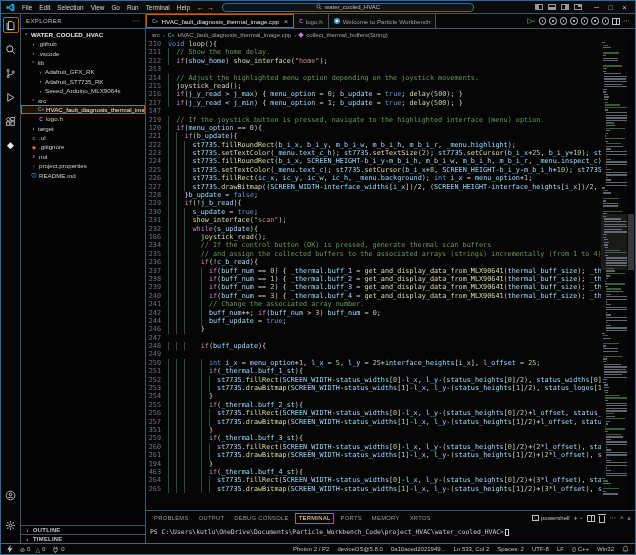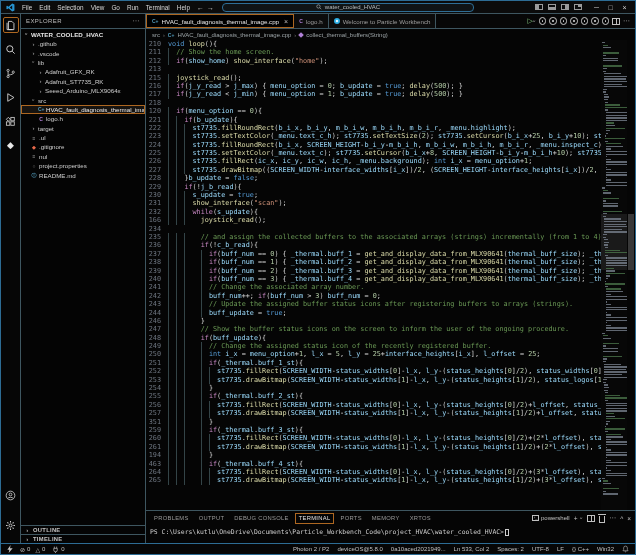--- a/index.html
+++ b/index.html
@@ -360,56 +360,57 @@
         <span class="bc-sep">›</span>
         <span class="tabicon-cpp">C+</span>
         <span>HVAC_fault_diagnosis_thermal_image.cpp</span>
         <span class="bc-sep">›</span>
         <span class="sym-method"></span>
         <span>collect_thermal_buffers(String)</span>
       </div>
       <div class="editor-body">
         <div class="code" id="code">
             <div class="cl"><span class="ln">210</span><span class="ct"><span class="ty">void</span><span class="pu"> </span><span class="fn">loop</span><span class="pu">(</span><span class="pu">)</span><span class="pu">{</span></span></div>
-            <div class="cl"><span class="ln">211</span><span class="ct"><span class="ind" style="width:8.2px"></span><span class="cm">// Show the home screen.</span></span></div>
+            <div class="cl"><span class="ln">211</span><span class="ct"><span class="ind" style="width:8.2px"></span><span class="cm">// Show the home delay.</span></span></div>
             <div class="cl"><span class="ln">212</span><span class="ct"><span class="ind" style="width:8.2px"></span><span class="kw">if</span><span class="pu">(</span><span class="id">show_home</span><span class="pu">)</span><span class="pu"> </span><span class="fn">show_interface</span><span class="pu">(</span><span class="st">"home"</span><span class="pu">)</span><span class="pu">;</span></span></div>
             <div class="cl"><span class="ln">213</span><span class="ct"></span></div>
+            <div class="cl"><span class="ln">214</span><span class="ct"><span class="ind" style="width:8.2px"></span><span class="cm">// Adjust the highlighted menu option depending on the joystick movements.</span></span></div>
             <div class="cl"><span class="ln">215</span><span class="ct"><span class="ind" style="width:8.2px"></span><span class="fn">joystick_read</span><span class="pu">(</span><span class="pu">)</span><span class="pu">;</span></span></div>
             <div class="cl"><span class="ln">216</span><span class="ct"><span class="ind" style="width:8.2px"></span><span class="kw">if</span><span class="pu">(</span><span class="id">j_y_read</span><span class="pu"> </span><span class="pu">&gt;</span><span class="pu"> </span><span class="id">j_max</span><span class="pu">)</span><span class="pu"> </span><span class="pu">{</span><span class="pu"> </span><span class="id">menu_option</span><span class="pu"> </span><span class="pu">=</span><span class="pu"> </span><span class="nu">0</span><span class="pu">;</span><span class="pu"> </span><span class="id">b_update</span><span class="pu"> </span><span class="pu">=</span><span class="pu"> </span><span class="ty">true</span><span class="pu">;</span><span class="pu"> </span><span class="fn">delay</span><span class="pu">(</span><span class="nu">500</span><span class="pu">)</span><span class="pu">;</span><span class="pu"> </span><span class="pu">}</span></span></div>
             <div class="cl"><span class="ln">217</span><span class="ct"><span class="ind" style="width:8.2px"></span><span class="kw">if</span><span class="pu">(</span><span class="id">j_y_read</span><span class="pu"> </span><span class="pu">&lt;</span><span class="pu"> </span><span class="id">j_min</span><span class="pu">)</span><span class="pu"> </span><span class="pu">{</span><span class="pu"> </span><span class="id">menu_option</span><span class="pu"> </span><span class="pu">=</span><span class="pu"> </span><span class="nu">1</span><span class="pu">;</span><span class="pu"> </span><span class="id">b_update</span><span class="pu"> </span><span class="pu">=</span><span class="pu"> </span><span class="ty">true</span><span class="pu">;</span><span class="pu"> </span><span class="fn">delay</span><span class="pu">(</span><span class="nu">500</span><span class="pu">)</span><span class="pu">;</span><span class="pu"> </span><span class="pu">}</span></span></div>
-            <div class="cl"><span class="ln">218</span><span class="ct"></span></div>
+            <div class="cl"><span class="ln">147</span><span class="ct"></span></div>
+            <div class="cl"><span class="ln">219</span><span class="ct"><span class="ind" style="width:8.2px"></span><span class="cm">// If the joystick button is pressed, navigate to the highlighted interface (menu) option.</span></span></div>
             <div class="cl"><span class="ln">120</span><span class="ct"><span class="ind" style="width:8.2px"></span><span class="kw">if</span><span class="pu">(</span><span class="id">menu_option</span><span class="pu"> </span><span class="pu">=</span><span class="pu">=</span><span class="pu"> </span><span class="nu">0</span><span class="pu">)</span><span class="pu">{</span></span></div>
             <div class="cl"><span class="ln">221</span><span class="ct"><span class="ind" style="width:16.4px"></span><span class="kw">if</span><span class="pu">(</span><span class="id">b_update</span><span class="pu">)</span><span class="pu">{</span></span></div>
             <div class="cl"><span class="ln">222</span><span class="ct"><span class="ind" style="width:24.5px"></span><span class="id">st7735</span><span class="pu">.</span><span class="fn">fillRoundRect</span><span class="pu">(</span><span class="id">b_i_x</span><span class="pu">,</span><span class="pu"> </span><span class="id">b_i_y</span><span class="pu">,</span><span class="pu"> </span><span class="id">m_b_i_w</span><span class="pu">,</span><span class="pu"> </span><span class="id">m_b_i_h</span><span class="pu">,</span><span class="pu"> </span><span class="id">m_b_i_r</span><span class="pu">,</span><span class="pu"> </span><span class="id">_menu</span><span class="pu">.</span><span class="id">highlight</span><span class="pu">)</span><span class="pu">;</span></span></div>
             <div class="cl"><span class="ln">223</span><span class="ct"><span class="ind" style="width:24.5px"></span><span class="id">st7735</span><span class="pu">.</span><span class="fn">setTextColor</span><span class="pu">(</span><span class="id">_menu</span><span class="pu">.</span><span class="id">text_c_h</span><span class="pu">)</span><span class="pu">;</span><span class="pu"> </span><span class="id">st7735</span><span class="pu">.</span><span class="fn">setTextSize</span><span class="pu">(</span><span class="nu">2</span><span class="pu">)</span><span class="pu">;</span><span class="pu"> </span><span class="id">st7735</span><span class="pu">.</span><span class="fn">setCursor</span><span class="pu">(</span><span class="id">b_i_x</span><span class="pu">+</span><span class="nu">25</span><span class="pu">,</span><span class="pu"> </span><span class="id">b_i_y</span><span class="pu">+</span><span class="nu">10</span><span class="pu">)</span><span class="pu">;</span><span class="pu"> </span><span class="id">st7735</span></span></div>
             <div class="cl"><span class="ln">224</span><span class="ct"><span class="ind" style="width:24.5px"></span><span class="id">st7735</span><span class="pu">.</span><span class="fn">fillRoundRect</span><span class="pu">(</span><span class="id">b_i_x</span><span class="pu">,</span><span class="pu"> </span><span class="id">SCREEN_HEIGHT</span><span class="pu">-</span><span class="id">b_i_y</span><span class="pu">-</span><span class="id">m_b_i_h</span><span class="pu">,</span><span class="pu"> </span><span class="id">m_b_i_w</span><span class="pu">,</span><span class="pu"> </span><span class="id">m_b_i_h</span><span class="pu">,</span><span class="pu"> </span><span class="id">m_b_i_r</span><span class="pu">,</span><span class="pu"> </span><span class="id">_menu</span><span class="pu">.</span><span class="id">inspect_c</span><span class="pu">)</span></span></div>
             <div class="cl"><span class="ln">225</span><span class="ct"><span class="ind" style="width:24.5px"></span><span class="id">st7735</span><span class="pu">.</span><span class="fn">setTextColor</span><span class="pu">(</span><span class="id">_menu</span><span class="pu">.</span><span class="id">text_c</span><span class="pu">)</span><span class="pu">;</span><span class="pu"> </span><span class="id">st7735</span><span class="pu">.</span><span class="fn">setCursor</span><span class="pu">(</span><span class="id">b_i_x</span><span class="pu">+</span><span class="nu">8</span><span class="pu">,</span><span class="pu"> </span><span class="id">SCREEN_HEIGHT</span><span class="pu">-</span><span class="id">b_i_y</span><span class="pu">-</span><span class="id">m_b_i_h</span><span class="pu">+</span><span class="nu">10</span><span class="pu">)</span><span class="pu">;</span><span class="pu"> </span><span class="id">st7735</span></span></div>
             <div class="cl"><span class="ln">226</span><span class="ct"><span class="ind" style="width:24.5px"></span><span class="id">st7735</span><span class="pu">.</span><span class="fn">fillRect</span><span class="pu">(</span><span class="id">ic_x</span><span class="pu">,</span><span class="pu"> </span><span class="id">ic_y</span><span class="pu">,</span><span class="pu"> </span><span class="id">ic_w</span><span class="pu">,</span><span class="pu"> </span><span class="id">ic_h</span><span class="pu">,</span><span class="pu"> </span><span class="id">_menu</span><span class="pu">.</span><span class="id">background</span><span class="pu">)</span><span class="pu">;</span><span class="pu"> </span><span class="ty">int</span><span class="pu"> </span><span class="id">i_x</span><span class="pu"> </span><span class="pu">=</span><span class="pu"> </span><span class="id">menu_option</span><span class="pu">+</span><span class="nu">1</span><span class="pu">;</span></span></div>
             <div class="cl"><span class="ln">227</span><span class="ct"><span class="ind" style="width:24.5px"></span><span class="id">st7735</span><span class="pu">.</span><span class="fn">drawBitmap</span><span class="pu">(</span><span class="pu">(</span><span class="id">SCREEN_WIDTH</span><span class="pu">-</span><span class="id">interface_widths</span><span class="pu">[</span><span class="id">i_x</span><span class="pu">]</span><span class="pu">)</span><span class="pu">/</span><span class="nu">2</span><span class="pu">,</span><span class="pu"> </span><span class="pu">(</span><span class="id">SCREEN_HEIGHT</span><span class="pu">-</span><span class="id">interface_heights</span><span class="pu">[</span><span class="id">i_x</span><span class="pu">]</span><span class="pu">)</span><span class="pu">/</span><span class="nu">2</span><span class="pu">,</span><span class="pu"> </span></span></div>
             <div class="cl"><span class="ln">228</span><span class="ct"><span class="ind" style="width:16.4px"></span><span class="pu">}</span><span class="id">b_update</span><span class="pu"> </span><span class="pu">=</span><span class="pu"> </span><span class="ty">false</span><span class="pu">;</span></span></div>
             <div class="cl"><span class="ln">229</span><span class="ct"><span class="ind" style="width:16.4px"></span><span class="kw">if</span><span class="pu">(</span><span class="pu">!</span><span class="id">j_b_read</span><span class="pu">)</span><span class="pu">{</span></span></div>
             <div class="cl"><span class="ln">230</span><span class="ct"><span class="ind" style="width:24.5px"></span><span class="id">s_update</span><span class="pu"> </span><span class="pu">=</span><span class="pu"> </span><span class="ty">true</span><span class="pu">;</span></span></div>
             <div class="cl"><span class="ln">231</span><span class="ct"><span class="ind" style="width:24.5px"></span><span class="fn">show_interface</span><span class="pu">(</span><span class="st">"scan"</span><span class="pu">)</span><span class="pu">;</span></span></div>
             <div class="cl"><span class="ln">232</span><span class="ct"><span class="ind" style="width:24.5px"></span><span class="kw">while</span><span class="pu">(</span><span class="id">s_update</span><span class="pu">)</span><span class="pu">{</span></span></div>
             <div class="cl"><span class="ln">166</span><span class="ct"><span class="ind" style="width:32.7px"></span><span class="fn">joystick_read</span><span class="pu">(</span><span class="pu">)</span><span class="pu">;</span></span></div>
-            <div class="cl"><span class="ln">234</span></div>
+            <div class="cl"><span class="ln">234</span><span class="ct"><span class="ind" style="width:32.7px"></span><span class="cm">// If the control button (OK) is pressed, generate thermal scan buffers</span></span></div>
             <div class="cl"><span class="ln">235</span><span class="ct"><span class="ind" style="width:32.7px"></span><span class="cm">// and assign the collected buffers to the associated arrays (strings) incrementally (from 1 to 4).</span></span></div>
             <div class="cl"><span class="ln">236</span><span class="ct"><span class="ind" style="width:32.7px"></span><span class="kw">if</span><span class="pu">(</span><span class="pu">!</span><span class="id">c_b_read</span><span class="pu">)</span><span class="pu">{</span></span></div>
             <div class="cl"><span class="ln">237</span><span class="ct"><span class="ind" style="width:40.9px"></span><span class="kw">if</span><span class="pu">(</span><span class="id">buff_num</span><span class="pu"> </span><span class="pu">=</span><span class="pu">=</span><span class="pu"> </span><span class="nu">0</span><span class="pu">)</span><span class="pu"> </span><span class="pu">{</span><span class="pu"> </span><span class="id">_thermal</span><span class="pu">.</span><span class="id">buff_1</span><span class="pu"> </span><span class="pu">=</span><span class="pu"> </span><span class="fn">get_and_display_data_from_MLX90641</span><span class="pu">(</span><span class="id">thermal_buff_size</span><span class="pu">)</span><span class="pu">;</span><span class="pu"> </span><span class="id">_thermal</span></span></div>
             <div class="cl"><span class="ln">238</span><span class="ct"><span class="ind" style="width:40.9px"></span><span class="kw">if</span><span class="pu">(</span><span class="id">buff_num</span><span class="pu"> </span><span class="pu">=</span><span class="pu">=</span><span class="pu"> </span><span class="nu">1</span><span class="pu">)</span><span class="pu"> </span><span class="pu">{</span><span class="pu"> </span><span class="id">_thermal</span><span class="pu">.</span><span class="id">buff_2</span><span class="pu"> </span><span class="pu">=</span><span class="pu"> </span><span class="fn">get_and_display_data_from_MLX90641</span><span class="pu">(</span><span class="id">thermal_buff_size</span><span class="pu">)</span><span class="pu">;</span><span class="pu"> </span><span class="id">_thermal</span></span></div>
             <div class="cl"><span class="ln">239</span><span class="ct"><span class="ind" style="width:40.9px"></span><span class="kw">if</span><span class="pu">(</span><span class="id">buff_num</span><span class="pu"> </span><span class="pu">=</span><span class="pu">=</span><span class="pu"> </span><span class="nu">2</span><span class="pu">)</span><span class="pu"> </span><span class="pu">{</span><span class="pu"> </span><span class="id">_thermal</span><span class="pu">.</span><span class="id">buff_3</span><span class="pu"> </span><span class="pu">=</span><span class="pu"> </span><span class="fn">get_and_display_data_from_MLX90641</span><span class="pu">(</span><span class="id">thermal_buff_size</span><span class="pu">)</span><span class="pu">;</span><span class="pu"> </span><span class="id">_thermal</span></span></div>
             <div class="cl"><span class="ln">240</span><span class="ct"><span class="ind" style="width:40.9px"></span><span class="kw">if</span><span class="pu">(</span><span class="id">buff_num</span><span class="pu"> </span><span class="pu">=</span><span class="pu">=</span><span class="pu"> </span><span class="nu">3</span><span class="pu">)</span><span class="pu"> </span><span class="pu">{</span><span class="pu"> </span><span class="id">_thermal</span><span class="pu">.</span><span class="id">buff_4</span><span class="pu"> </span><span class="pu">=</span><span class="pu"> </span><span class="fn">get_and_display_data_from_MLX90641</span><span class="pu">(</span><span class="id">thermal_buff_size</span><span class="pu">)</span><span class="pu">;</span><span class="pu"> </span><span class="id">_thermal</span></span></div>
             <div class="cl"><span class="ln">241</span><span class="ct"><span class="ind" style="width:40.9px"></span><span class="cm">// Change the associated array number.</span></span></div>
             <div class="cl"><span class="ln">242</span><span class="ct"><span class="ind" style="width:40.9px"></span><span class="id">buff_num</span><span class="pu">+</span><span class="pu">+</span><span class="pu">;</span><span class="pu"> </span><span class="kw">if</span><span class="pu">(</span><span class="id">buff_num</span><span class="pu"> </span><span class="pu">&gt;</span><span class="pu"> </span><span class="nu">3</span><span class="pu">)</span><span class="pu"> </span><span class="id">buff_num</span><span class="pu"> </span><span class="pu">=</span><span class="pu"> </span><span class="nu">0</span><span class="pu">;</span></span></div>
-            <div class="cl"><span class="ln">243</span><span class="ct"><span class="ind" style="width:40.9px"></span><span class="cm">// Update the assigned buffer status icons after registering buffers to arrays (strings).</span></span></div>
             <div class="cl"><span class="ln">244</span><span class="ct"><span class="ind" style="width:40.9px"></span><span class="id">buff_update</span><span class="pu"> </span><span class="pu">=</span><span class="pu"> </span><span class="ty">true</span><span class="pu">;</span></span></div>
             <div class="cl"><span class="ln">246</span><span class="ct"><span class="ind" style="width:32.7px"></span><span class="pu">}</span></span></div>
-            <div class="cl"><span class="ln">247</span><span class="ct"><span class="ind" style="width:32.7px"></span><span class="cm">// Show the buffer status icons on the screen to inform the user of the ongoing procedure.</span></span></div>
+            <div class="cl"><span class="ln">247</span></div>
             <div class="cl"><span class="ln">248</span><span class="ct"><span class="ind" style="width:32.7px"></span><span class="kw">if</span><span class="pu">(</span><span class="id">buff_update</span><span class="pu">)</span><span class="pu">{</span></span></div>
-            <div class="cl"><span class="ln">249</span><span class="ct"><span class="ind" style="width:40.9px"></span><span class="cm">// Change the assigned status icon of the recently registered buffer.</span></span></div>
+            <div class="cl"><span class="ln">249</span></div>
             <div class="cl"><span class="ln">250</span><span class="ct"><span class="ind" style="width:40.9px"></span><span class="ty">int</span><span class="pu"> </span><span class="id">i_x</span><span class="pu"> </span><span class="pu">=</span><span class="pu"> </span><span class="id">menu_option</span><span class="pu">+</span><span class="nu">1</span><span class="pu">,</span><span class="pu"> </span><span class="id">l_x</span><span class="pu"> </span><span class="pu">=</span><span class="pu"> </span><span class="nu">5</span><span class="pu">,</span><span class="pu"> </span><span class="id">l_y</span><span class="pu"> </span><span class="pu">=</span><span class="pu"> </span><span class="nu">25</span><span class="pu">+</span><span class="id">interface_heights</span><span class="pu">[</span><span class="id">i_x</span><span class="pu">]</span><span class="pu">,</span><span class="pu"> </span><span class="id">l_offset</span><span class="pu"> </span><span class="pu">=</span><span class="pu"> </span><span class="nu">25</span><span class="pu">;</span></span></div>
             <div class="cl"><span class="ln">251</span><span class="ct"><span class="ind" style="width:40.9px"></span><span class="kw">if</span><span class="pu">(</span><span class="id">_thermal</span><span class="pu">.</span><span class="id">buff_1_st</span><span class="pu">)</span><span class="pu">{</span></span></div>
             <div class="cl"><span class="ln">252</span><span class="ct"><span class="ind" style="width:49.1px"></span><span class="id">st7735</span><span class="pu">.</span><span class="fn">fillRect</span><span class="pu">(</span><span class="id">SCREEN_WIDTH</span><span class="pu">-</span><span class="id">status_widths</span><span class="pu">[</span><span class="nu">0</span><span class="pu">]</span><span class="pu">-</span><span class="id">l_x</span><span class="pu">,</span><span class="pu"> </span><span class="id">l_y</span><span class="pu">-</span><span class="pu">(</span><span class="id">status_heights</span><span class="pu">[</span><span class="nu">0</span><span class="pu">]</span><span class="pu">/</span><span class="nu">2</span><span class="pu">)</span><span class="pu">,</span><span class="pu"> </span><span class="id">status_widths</span><span class="pu">[</span><span class="nu">0</span><span class="pu">]</span></span></div>
             <div class="cl"><span class="ln">253</span><span class="ct"><span class="ind" style="width:49.1px"></span><span class="id">st7735</span><span class="pu">.</span><span class="fn">drawBitmap</span><span class="pu">(</span><span class="id">SCREEN_WIDTH</span><span class="pu">-</span><span class="id">status_widths</span><span class="pu">[</span><span class="nu">1</span><span class="pu">]</span><span class="pu">-</span><span class="id">l_x</span><span class="pu">,</span><span class="pu"> </span><span class="id">l_y</span><span class="pu">-</span><span class="pu">(</span><span class="id">status_heights</span><span class="pu">[</span><span class="nu">1</span><span class="pu">]</span><span class="pu">/</span><span class="nu">2</span><span class="pu">)</span><span class="pu">,</span><span class="pu"> </span><span class="id">status_logos</span><span class="pu">[</span><span class="nu">1</span></span></div>
             <div class="cl"><span class="ln">254</span><span class="ct"><span class="ind" style="width:40.9px"></span><span class="pu">}</span></span></div>
             <div class="cl"><span class="ln">255</span><span class="ct"><span class="ind" style="width:40.9px"></span><span class="kw">if</span><span class="pu">(</span><span class="id">_thermal</span><span class="pu">.</span><span class="id">buff_2_st</span><span class="pu">)</span><span class="pu">{</span></span></div>
             <div class="cl"><span class="ln">256</span><span class="ct"><span class="ind" style="width:49.1px"></span><span class="id">st7735</span><span class="pu">.</span><span class="fn">fillRect</span><span class="pu">(</span><span class="id">SCREEN_WIDTH</span><span class="pu">-</span><span class="id">status_widths</span><span class="pu">[</span><span class="nu">0</span><span class="pu">]</span><span class="pu">-</span><span class="id">l_x</span><span class="pu">,</span><span class="pu"> </span><span class="id">l_y</span><span class="pu">-</span><span class="pu">(</span><span class="id">status_heights</span><span class="pu">[</span><span class="nu">0</span><span class="pu">]</span><span class="pu">/</span><span class="nu">2</span><span class="pu">)</span><span class="pu">+</span><span class="id">l_offset</span><span class="pu">,</span><span class="pu"> </span><span class="id">status_widths</span></span></div>
             <div class="cl"><span class="ln">257</span><span class="ct"><span class="ind" style="width:49.1px"></span><span class="id">st7735</span><span class="pu">.</span><span class="fn">drawBitmap</span><span class="pu">(</span><span class="id">SCREEN_WIDTH</span><span class="pu">-</span><span class="id">status_widths</span><span class="pu">[</span><span class="nu">1</span><span class="pu">]</span><span class="pu">-</span><span class="id">l_x</span><span class="pu">,</span><span class="pu"> </span><span class="id">l_y</span><span class="pu">-</span><span class="pu">(</span><span class="id">status_heights</span><span class="pu">[</span><span class="nu">1</span><span class="pu">]</span><span class="pu">/</span><span class="nu">2</span><span class="pu">)</span><span class="pu">+</span><span class="id">l_offset</span><span class="pu">,</span><span class="pu"> </span><span class="id">status_logos</span></span></div>
             <div class="cl"><span class="ln">351</span><span class="ct"><span class="ind" style="width:40.9px"></span><span class="pu">}</span></span></div>
             <div class="cl"><span class="ln">259</span><span class="ct"><span class="ind" style="width:40.9px"></span><span class="kw">if</span><span class="pu">(</span><span class="id">_thermal</span><span class="pu">.</span><span class="id">buff_3_st</span><span class="pu">)</span><span class="pu">{</span></span></div>

